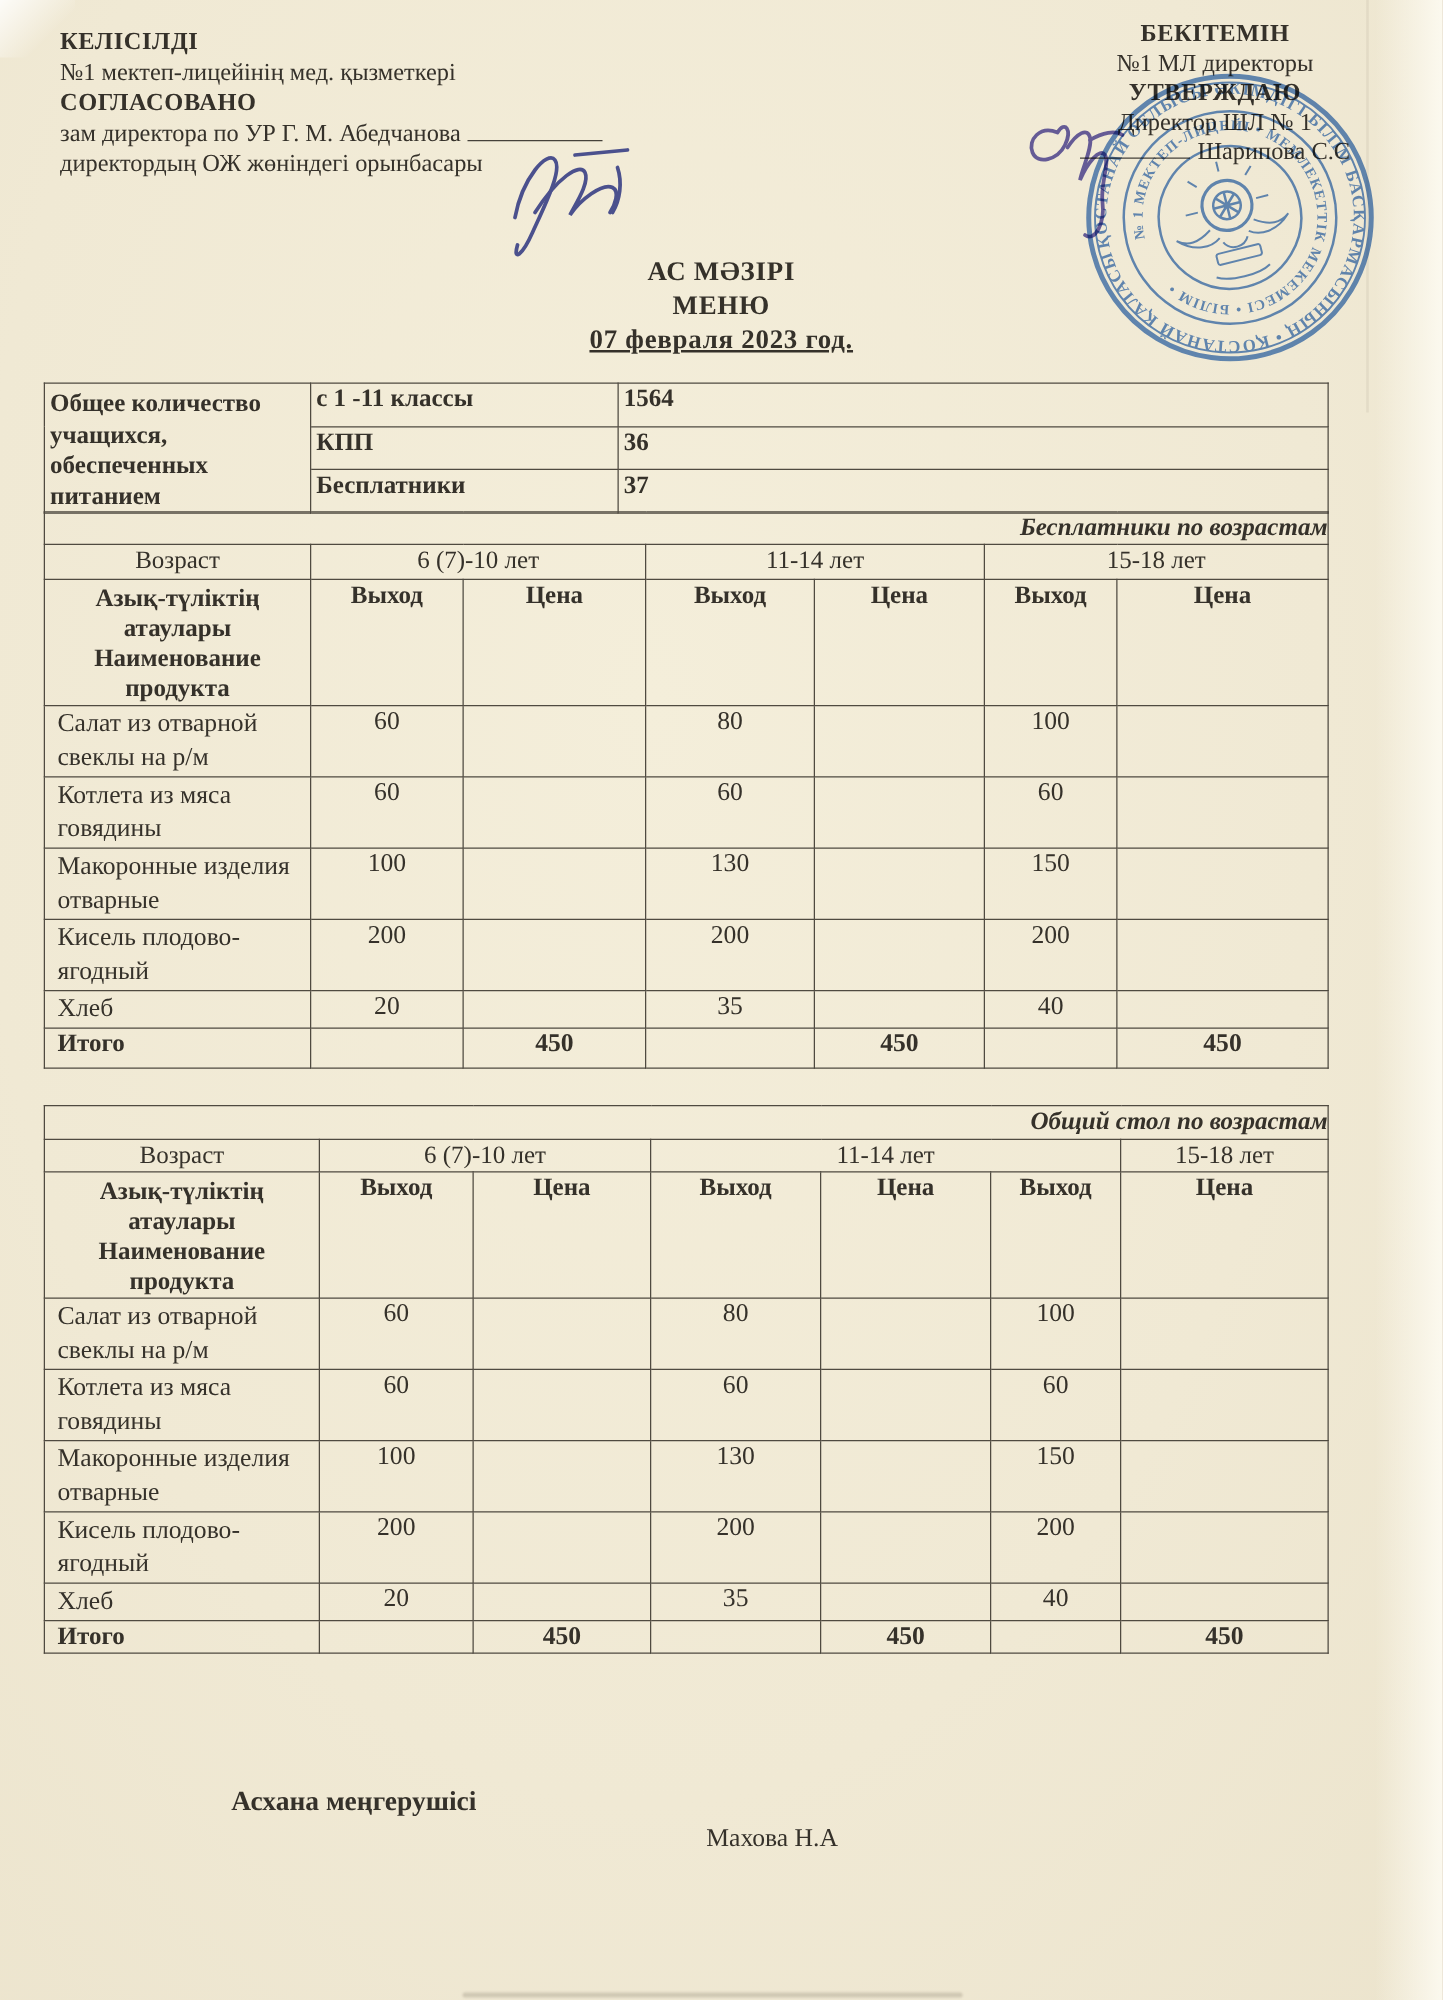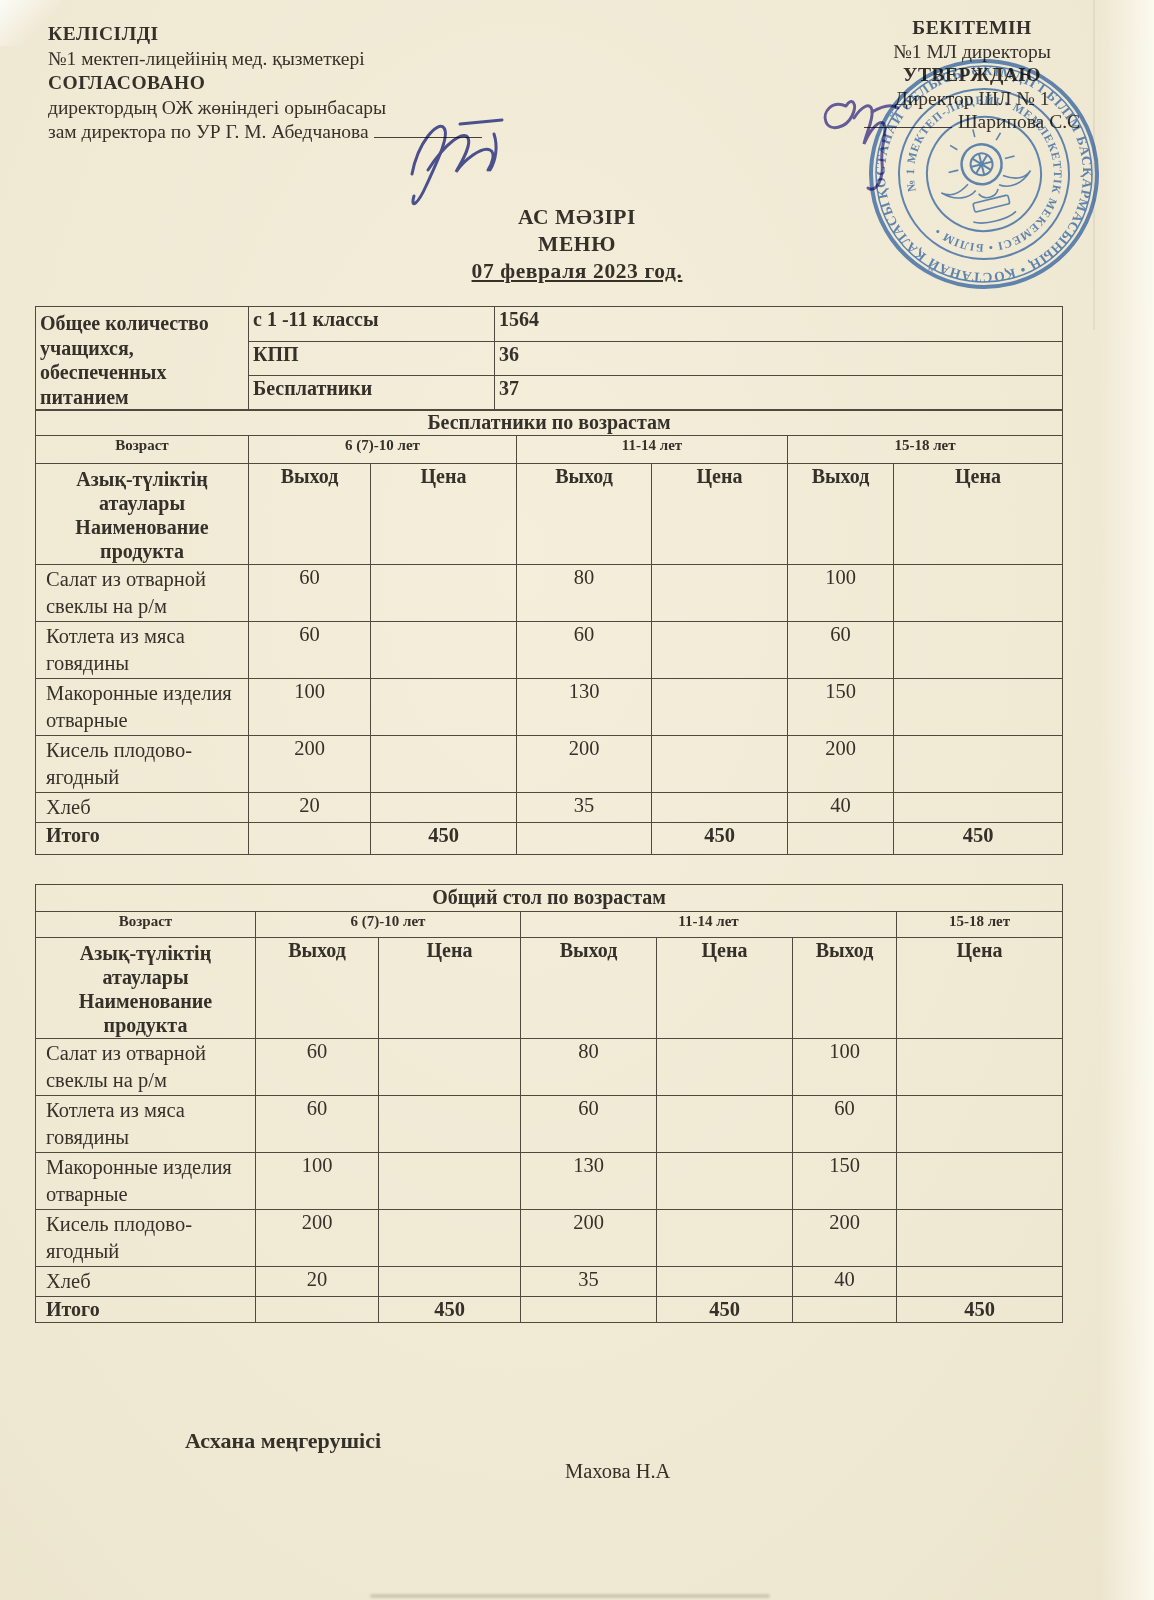--- a/index.html
+++ b/index.html
@@ -37,22 +37,22 @@
   .title-block div{font-weight:bold;font-size:21.5px;line-height:27px;letter-spacing:.6px;}
   .title-date{text-decoration:underline;}
 
   
   .tblwrap{position:absolute;left:35px;width:1027px;}
   .tw1{top:306px;} .tw2{top:886px;}
   table{border-collapse:collapse;table-layout:fixed;width:1027px;}
   td{border:1.7px solid #4f4a40;vertical-align:top;padding:1px 4px;
      font-size:20px;overflow:hidden;}
   .menu2{margin-top:-1.7px;}
-  tr.band td{text-align:center;font-weight:bold;font-size:20px;padding:1px 0;}
-  tr.ages td{text-align:center;font-weight:bold;font-size:15px;}
+  tr.band td{text-align:right;font-weight:bold;font-size:20px;padding:1px 0;font-style:italic;}
+  tr.ages td{text-align:center;font-weight:normal;font-size:20px;}
   td.prodh{text-align:center;font-weight:bold;line-height:24px;padding-top:3px;}
   td.colh{text-align:center;font-weight:bold;}
   td.prod{padding-left:10px;line-height:27px;font-size:20.5px;}
   td.num{text-align:center;font-size:20.5px;}
   tr.total td{font-weight:bold;}
   tr.total td:first-child{padding-left:10px;margin-top:36px;}
 
   
   .info td{font-weight:bold;text-align:left;font-size:20px;}
   .info td.lbl{line-height:24.5px;padding-top:4px;}
@@ -81,22 +81,22 @@
 <div class="sheet">
   <div class="corner-tl"></div>
   <div class="edge-right"></div>
   <div class="crease"></div>
   <div class="bottom-smudge"></div>
 
   <div class="hdr-left">
     <div class="b">КЕЛІСІЛДІ</div>
     <div>№1 мектеп-лицейінің мед. қызметкері</div>
     <div class="b">СОГЛАСОВАНО</div>
+    <div><span>зам директора по УР  Г. М. Абедчанова</span> <span class="blank-line" style="width:108px"></span></div>
     <div>директордың ОЖ жөніндегі орынбасары</div>
-    <div><span>зам директора по УР  Г. М. Абедчанова</span> <span class="blank-line" style="width:108px"></span></div>
   </div>
 
   <svg class="sig-svg" style="left:398px;top:112px;" width="130" height="105" viewBox="0 0 130 105">
     <g fill="none" stroke="#3c459e" stroke-width="3" stroke-linecap="round" opacity="0.9">
       <path d="M14,62 C20,30 40,8 46,16 C52,24 38,52 28,74 C20,92 12,98 16,84"></path>
       <path d="M30,58 C48,30 66,18 70,26 C74,34 62,52 58,60 C66,48 84,34 92,38 C98,41 94,52 90,58"></path>
       <path d="M62,12 L104,8"></path>
       <path d="M96,22 C100,34 98,48 92,58"></path>
     </g>
   </svg>

